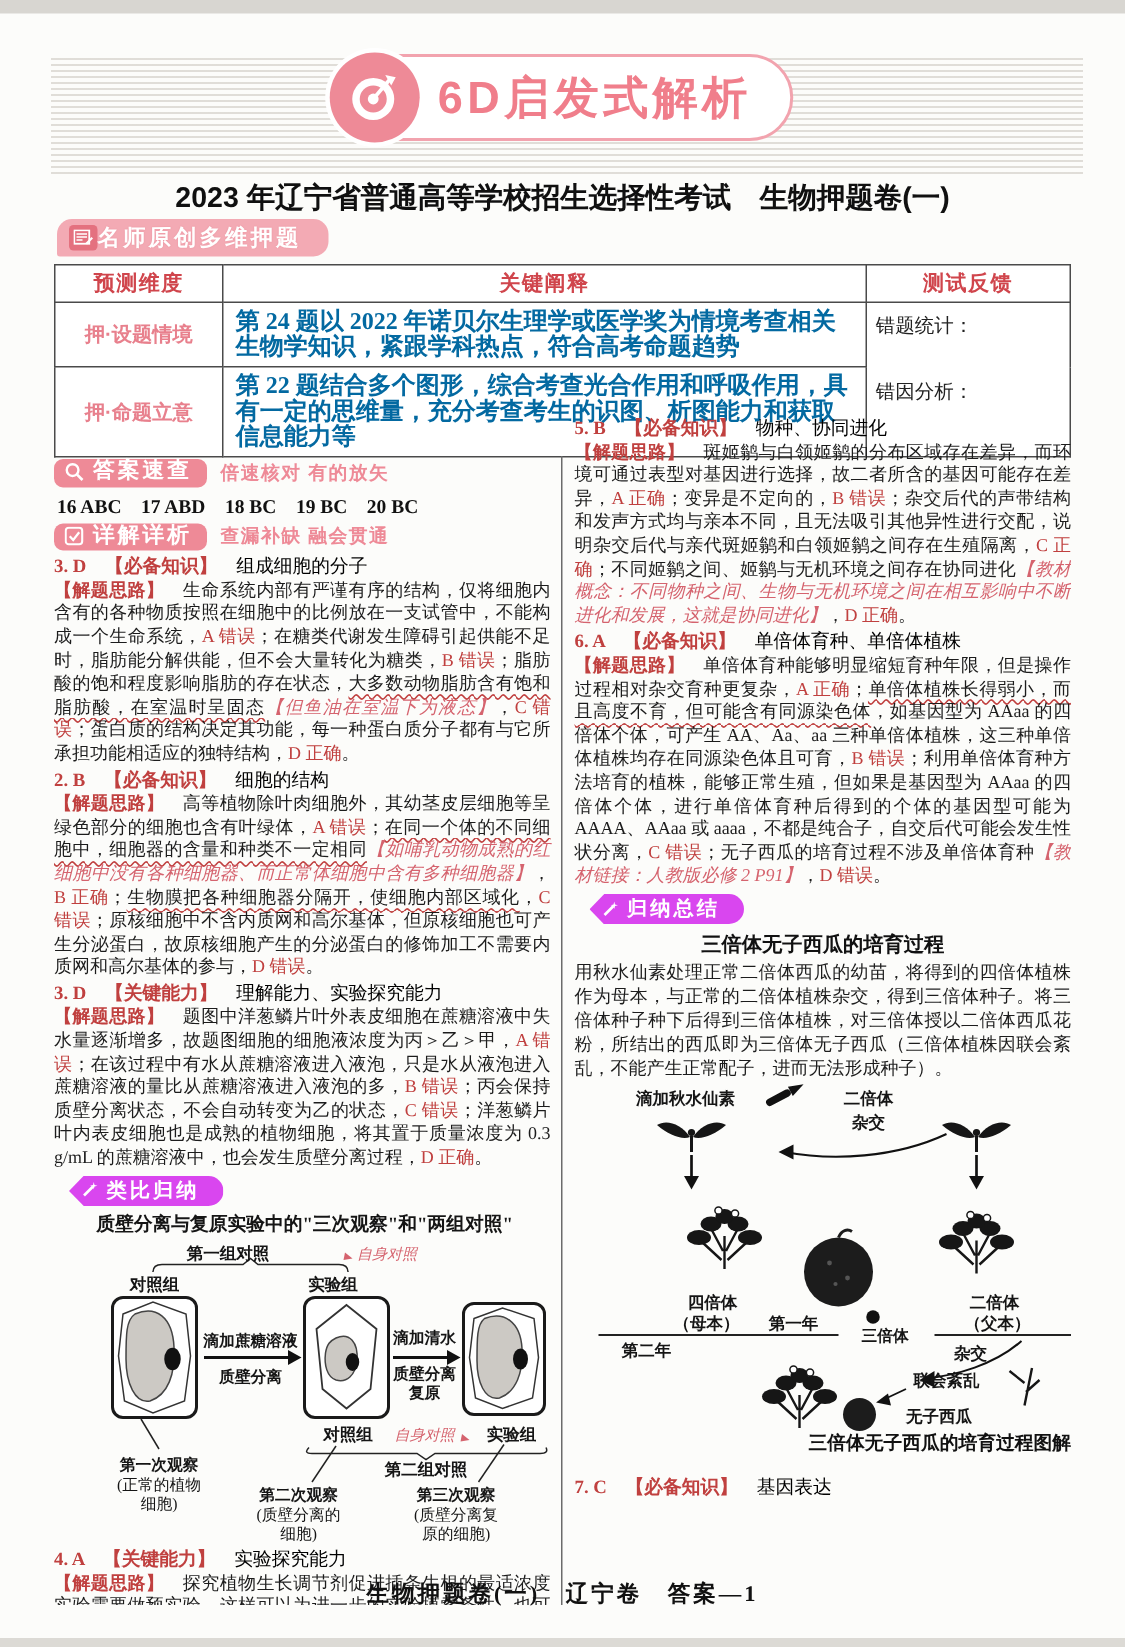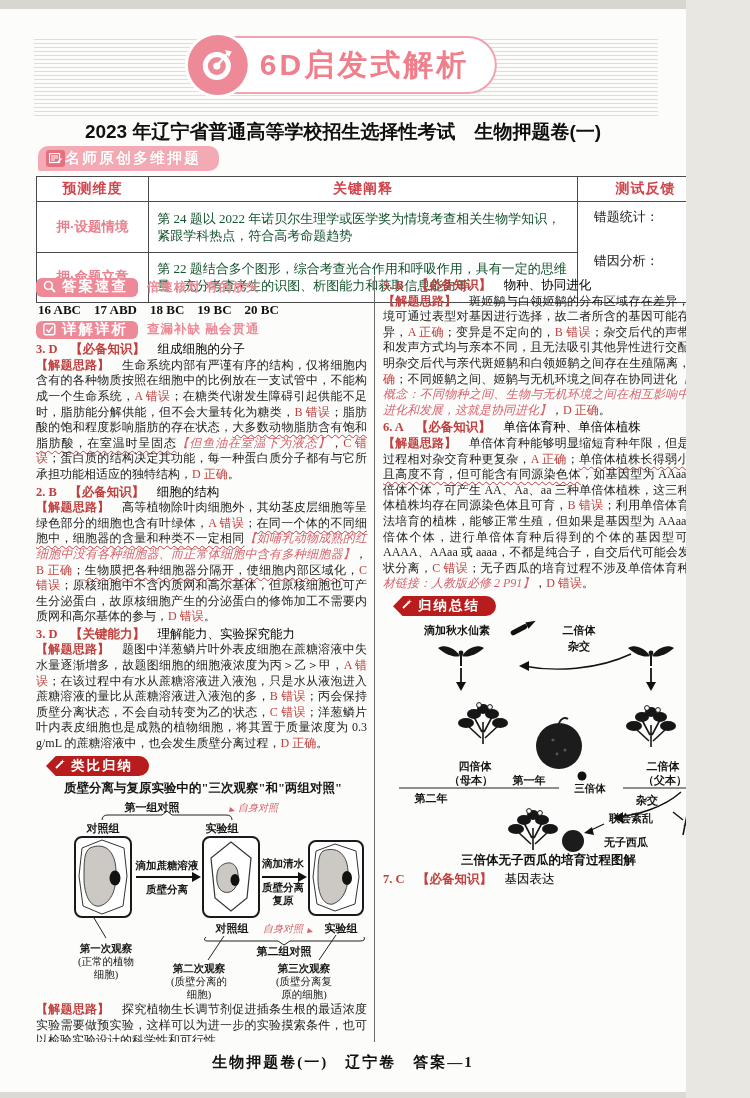--- a/index.html
+++ b/index.html
@@ -1,21 +1,21 @@
 <!DOCTYPE html>
 <html><head>
 <meta charset="utf-8">
 <style>
   :root{
     --pink:#ee8a97; --pink-d:#e4717f; --pink-l:#f3aab4;
     --red:#c0403f; --hand:#d5636e; --ink:#1c1c1c;
   }
   *{margin:0;padding:0;box-sizing:border-box;}
   body{width:750px;height:1098px;background:#e9e7e2;font-family:"Liberation Serif",serif;}
-  .page{position:relative;width:686px;height:1098px;background:#fcfcfa;overflow:hidden;}
+  .page{position:relative;width:750px;height:1098px;background:#fcfcfa;overflow:hidden;}
   .scan-top{position:absolute;top:0;left:0;right:0;height:9px;background:#d8d6d1;}
   .scan-bottom{position:absolute;bottom:0;left:0;right:0;height:6px;background:#dcdad5;}
   .stripes{position:absolute;top:36px;left:34px;right:28px;height:82px;
     background:repeating-linear-gradient(180deg,rgba(0,0,0,0) 0 3px,#c9c4bc 3px 4px);opacity:.55;}
   
   .brand-pill{position:absolute;top:36px;left:50%;transform:translateX(-50%);
     display:flex;align-items:center;background:#fff;border:2.5px solid #f2a3ae;border-radius:36px;
     padding:0 26px 0 0;height:58px;}
   .brand-icon{width:60px;height:60px;border-radius:50%;background:var(--pink);margin:-4px 12px -4px -3px;
     display:flex;align-items:center;justify-content:center;box-shadow:0 0 0 3px #fff;}
@@ -31,52 +31,52 @@
     display:flex;align-items:center;justify-content:center;}
   .section-badge b{color:#fff;font-family:"Liberation Sans",sans-serif;font-size:15px;letter-spacing:2px;
     text-shadow:0 0 1px #e98795;}
   
   table.press{position:absolute;top:176px;left:36px;width:678px;border-collapse:collapse;
     border:1.5px solid #3c3c3c;background:#fff;}
   table.press th,table.press td{border:1px solid #4a4a4a;}
   table.press th{height:25px;color:#d0454c;font-size:14px;font-weight:bold;letter-spacing:1px;}
   td.dim{width:112px;text-align:center;color:#e8808d;font-weight:bold;font-size:13.5px;
     font-family:"Liberation Sans",sans-serif;}
-  td.desc{width:428px;font-size:13px;color:#14532d;padding:4px 8px;line-height:17px;}
-  td.fb{width:136px;vertical-align:top;font-size:13px;color:#222;padding:6px 16px;}
+  td.desc{width:428px;font-size:16px;color:#0369a1;padding:4px 8px;line-height:17px;font-weight:bold;}
+  td.fb{width:136px;vertical-align:top;font-size:13px;color:#222;padding:6px 6px;}
   td.fb div{margin-bottom:26px;}
   
   .cols{position:absolute;top:276px;left:36px;width:678px;height:766px;display:flex;}
   .col{width:339px;height:100%;overflow:hidden;font-size:12px;line-height:15.6px;color:var(--ink);
     text-align:justify;}
-  .col.left{padding-right:7px;border-right:1px solid #6b6b6b;}
+  .col.left{padding-right:7px;border-right:1px solid #6b6b6b;margin-top:28px;}
   .col.right{padding-left:8px;width:339px;}
   .pill-row{display:flex;align-items:center;margin:2px 0 3px 0;}
   .pill-badge{background:var(--pink);color:#fff;font-weight:bold;font-size:14.5px;letter-spacing:2px;
     padding:1px 10px 2px 7px;border-radius:6px;display:inline-flex;align-items:center;gap:6px;
     font-family:"Liberation Sans",sans-serif;}
   .tagline{color:var(--pink);font-weight:bold;font-size:12.5px;margin-left:9px;letter-spacing:1px;
     font-family:"Liberation Sans",sans-serif;}
   .answers{font-weight:bold;font-size:13px;line-height:19px;margin:1px 0 2px 2px;color:#111;}
   .qhead{font-size:12.5px;margin-top:2px;}
   .para{margin-bottom:1px;}
   .seg-n{color:var(--ink);}
   .seg-b{color:#000000;font-weight:normal;}
   .seg-r{color:var(--red);}
   .seg-rb{color:var(--red);font-weight:bold;}
   .seg-h{color:var(--hand);font-style:italic;}
   .seg-w{text-decoration:underline wavy 1px var(--red);text-underline-offset:3px;}
-  .ribbon{display:inline-flex;align-items:flex-start;gap:5px;background:#b91c1c;color:#fff;font-weight:bold;
+  .ribbon{display:inline-flex;align-items:center;gap:5px;background:#d946ef;color:#fff;font-weight:bold;
     font-size:13.5px;letter-spacing:2px;padding:2px 16px 3px 8px;margin:3px 0 2px 10px;
     border-radius:3px 12px 12px 3px;clip-path:polygon(0 50%,10px 0,100% 0,100% 100%,10px 100%);
     font-family:"Liberation Sans",sans-serif;position:relative;}
   .boxtitle{text-align:center;font-weight:bold;font-size:13.5px;margin:4px 0 2px 0;color:#111;}
   .boxbody{font-size:12px;line-height:16px;}
   .diagram{display:block;margin:2px auto 0 auto;}
-  .caption{text-align:center;font-weight:bold;font-size:12.5px;margin:1px 0 3px 0;color:#111;}
+  .caption{text-align:right;font-weight:bold;font-size:12.5px;margin:1px 0 13px 0;color:#111;}
   .footer{position:absolute;left:0;right:0;bottom:26px;text-align:center;font-weight:bold;
     font-size:15px;color:#111;letter-spacing:2px;}
   svg text{font-family:"Liberation Serif",serif;fill:#151515;}
   svg .lbl{font-weight:bold;}
   svg .hand{fill:var(--hand);font-style:italic;}
 </style>
 </head>
 <body>
 
 <div class="page">
@@ -233,39 +233,42 @@
         <path d="M188,156 L172,180" stroke="#222" stroke-width="1"></path>
         <text x="163" y="192" text-anchor="middle" font-size="10.5" class="lbl">第二次观察</text>
         <text x="163" y="205" text-anchor="middle" font-size="10.5">(质壁分离的</text>
         <text x="163" y="218" text-anchor="middle" font-size="10.5">细胞)</text>
         <path d="M300,155 L283,180" stroke="#222" stroke-width="1"></path>
         <text x="268" y="192" text-anchor="middle" font-size="10.5" class="lbl">第三次观察</text>
         <text x="268" y="205" text-anchor="middle" font-size="10.5">(质壁分离复</text>
         <text x="268" y="218" text-anchor="middle" font-size="10.5">原的细胞)</text>
       </svg>
 
+      <div class="qhead"><span class="seg-rb">4. A　</span><span class="seg-rb">【关键能力】</span><span class="seg-b">　实验探究能力</span></div>
       <p class="para"><span class="seg-rb">【解题思路】</span><span class="seg-n">　探究植物生长调节剂促进插条生根的最适浓度实验需要做预实验，这样可以为进一步的实验摸索条件，也可以检验实验设计的科学性和可行性，</span></p>
     </div>
 
     <div class="col right">
 
       <div class="qhead"><span class="seg-rb">5. B　</span><span class="seg-rb">【必备知识】</span><span class="seg-b">　物种、协同进化</span></div>
       <p class="para"><span class="seg-rb">【解题思路】</span><span class="seg-n">　斑姬鹟与白领姬鹟的分布区域存在差异，而环境可通过表型对基因进行选择，故二者所含的基因可能存在差异，</span><span class="seg-r">A 正确</span><span class="seg-n">；变异是不定向的，</span><span class="seg-r">B 错误</span><span class="seg-n">；杂交后代的声带结构和发声方式均与亲本不同，且无法吸引其他异性进行交配，说明杂交后代与亲代斑姬鹟和白领姬鹟之间存在生殖隔离，</span><span class="seg-r">C 正确</span><span class="seg-n">；不同姬鹟之间、姬鹟与无机环境之间存在协同进化</span><span class="seg-h">【教材概念：不同物种之间、生物与无机环境之间在相互影响中不断进化和发展，这就是协同进化】</span><span class="seg-n">，</span><span class="seg-r">D 正确</span><span class="seg-n">。</span></p>
 
       <div class="qhead"><span class="seg-rb">6. A　</span><span class="seg-rb">【必备知识】</span><span class="seg-b">　单倍体育种、单倍体植株</span></div>
       <p class="para"><span class="seg-rb">【解题思路】</span><span class="seg-n">　单倍体育种能够明显缩短育种年限，但是操作过程相对杂交育种更复杂，</span><span class="seg-r">A 正确</span><span class="seg-n">；</span><span class="seg-w">单倍体植株长得弱小，而且高度不育，但可能含有同源染色体</span><span class="seg-n">，如基因型为 AAaa 的四倍体个体，可产生 AA、Aa、aa 三种单倍体植株，这三种单倍体植株均存在同源染色体且可育，</span><span class="seg-r">B 错误</span><span class="seg-n">；利用单倍体育种方法培育的植株，能够正常生殖，但如果是基因型为 AAaa 的四倍体个体，进行单倍体育种后得到的个体的基因型可能为 AAAA、AAaa 或 aaaa，不都是纯合子，自交后代可能会发生性状分离，</span><span class="seg-r">C 错误</span><span class="seg-n">；无子西瓜的培育过程不涉及单倍体育种</span><span class="seg-h">【教材链接：人教版必修 2 P91】</span><span class="seg-n">，</span><span class="seg-r">D 错误</span><span class="seg-n">。</span></p>
 
       <div class="ribbon">
         <svg width="12" height="12" viewBox="0 0 12 12">
           <path d="M2,10 L8,4" stroke="#fff" stroke-width="1.8"></path>
           <path d="M8.5,1 L9,3 L11,3.5 L9,4 L8.5,6 L8,4 L6,3.5 L8,3 Z" fill="#fff"></path>
         </svg>
         <span>归纳总结</span>
       </div>
 
+      <div class="boxtitle">三倍体无子西瓜的培育过程</div>
+      <p class="boxbody">用秋水仙素处理正常二倍体西瓜的幼苗，将得到的四倍体植株作为母本，与正常的二倍体植株杂交，得到三倍体种子。将三倍体种子种下后得到三倍体植株，对三倍体授以二倍体西瓜花粉，所结出的西瓜即为三倍体无子西瓜（三倍体植株因联会紊乱，不能产生正常配子，进而无法形成种子）。</p>
 
       
       <svg class="diagram" width="334" height="232" viewBox="0 0 334 232">
         <defs>
           <g id="sdl" fill="#161616">
             <path d="M0,16 L0,5" stroke="#161616" stroke-width="2" fill="none"></path>
             <path d="M-1,6 C-7,-3 -17,-6 -23,-2 C-15,5 -6,8 -1,6 Z"></path>
             <path d="M1,6 C7,-3 17,-6 23,-2 C15,5 6,8 1,6 Z"></path>
             <circle cx="0" cy="3" r="2.4"></circle>
           </g>

